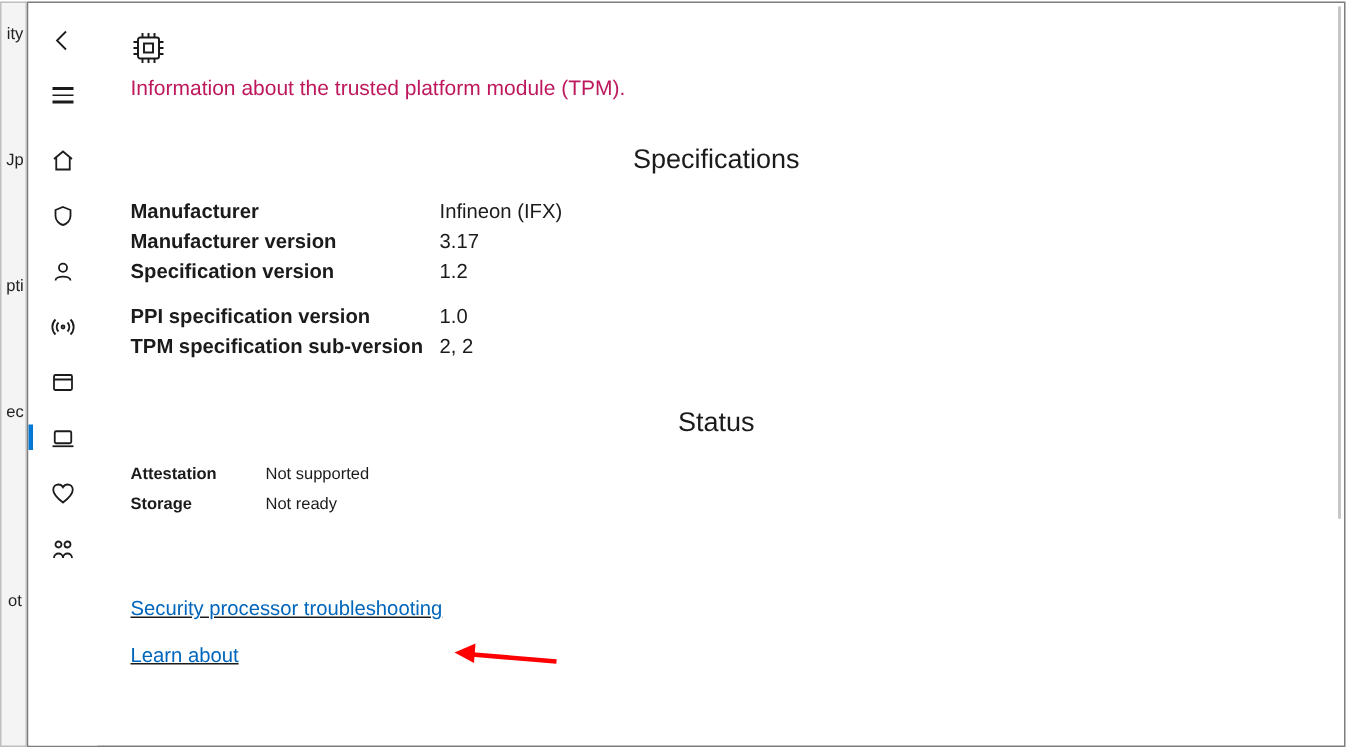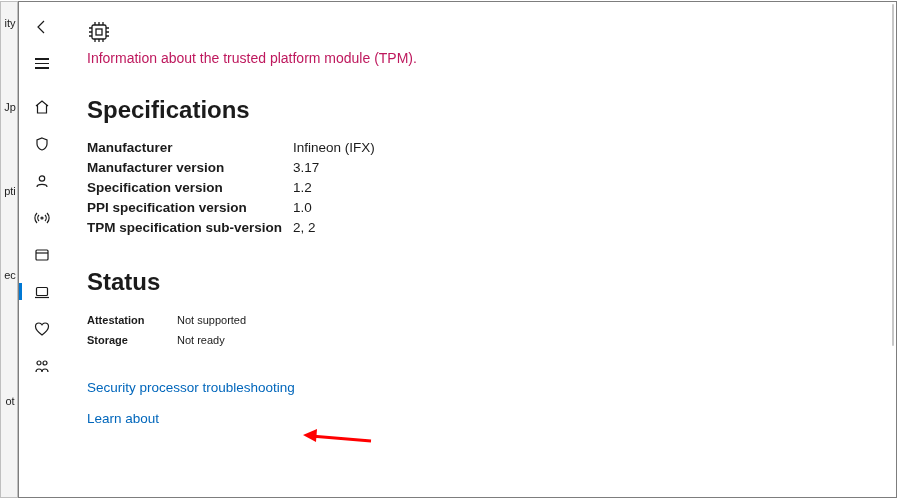--- a/index.html
+++ b/index.html
@@ -81,30 +81,30 @@
   padding: 18px 28px 18px 22px;
   box-sizing: border-box;
   overflow: hidden;
   position: relative;
 }
 .page-title-row { display: flex; align-items: center; gap: 14px; margin-bottom: 6px;}
 .chip-icon { width: 24px; height: 24px; }
 .chip-icon svg { width: 24px; height: 24px; stroke: #1b1b1b; fill: none; stroke-width: 1.3; }
 .page-title { font-size: 26px; font-weight: 400; }
 .page-sub { font-size: 14px; color: #be185d; margin-bottom: 30px; }
-.section-title { font-size: 24px; font-weight: 700; margin-bottom: 14px; }
+.section-title { font-size: 18px; font-weight: 400; margin-bottom: 14px; text-align: center; }
 .spec-table { font-size: 13.5px; line-height: 20px; margin-bottom: 10px;}
 .spec-row { display: flex; }
 .spec-label { font-weight: 600; width: 206px; }
 .spec-value { }
-.spec-block2 { }
+.spec-block2 { margin-top: 10px; }
 .status-section { margin-top: 30px; }
 .status-row { display: flex; font-size: 11px; line-height: 20px;}
 .status-label { font-weight: 600; width: 90px; }
-.links { margin-top: 30px; }
+.links { margin-top: 52px; text-decoration: underline; }
 .link { color: #0066bb; font-size: 13.5px; display: block; margin-bottom: 16px; cursor: pointer; }
 .right-scroll-hint {
   position: absolute;
   right: 2px;
   top: 2px;
   width: 2px;
   height: 342px;
   background: #c7c7c7;
   border-radius: 1px;
 }

